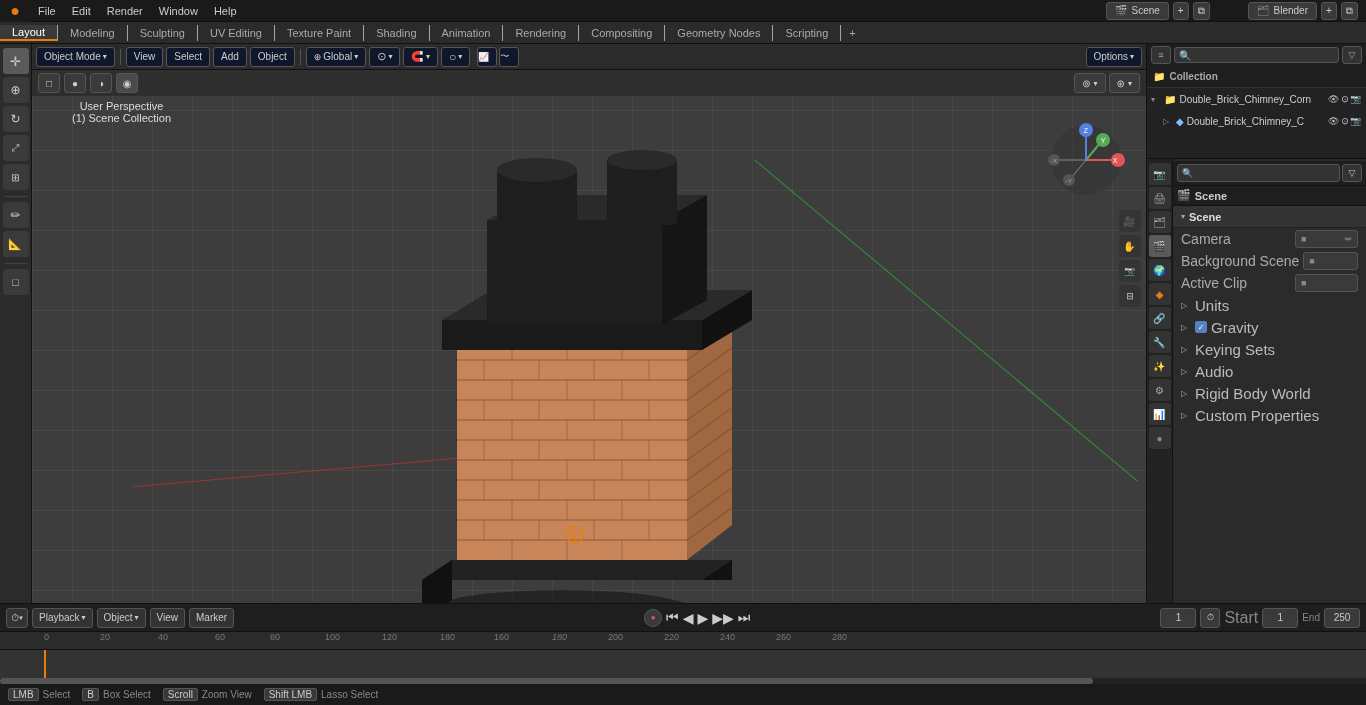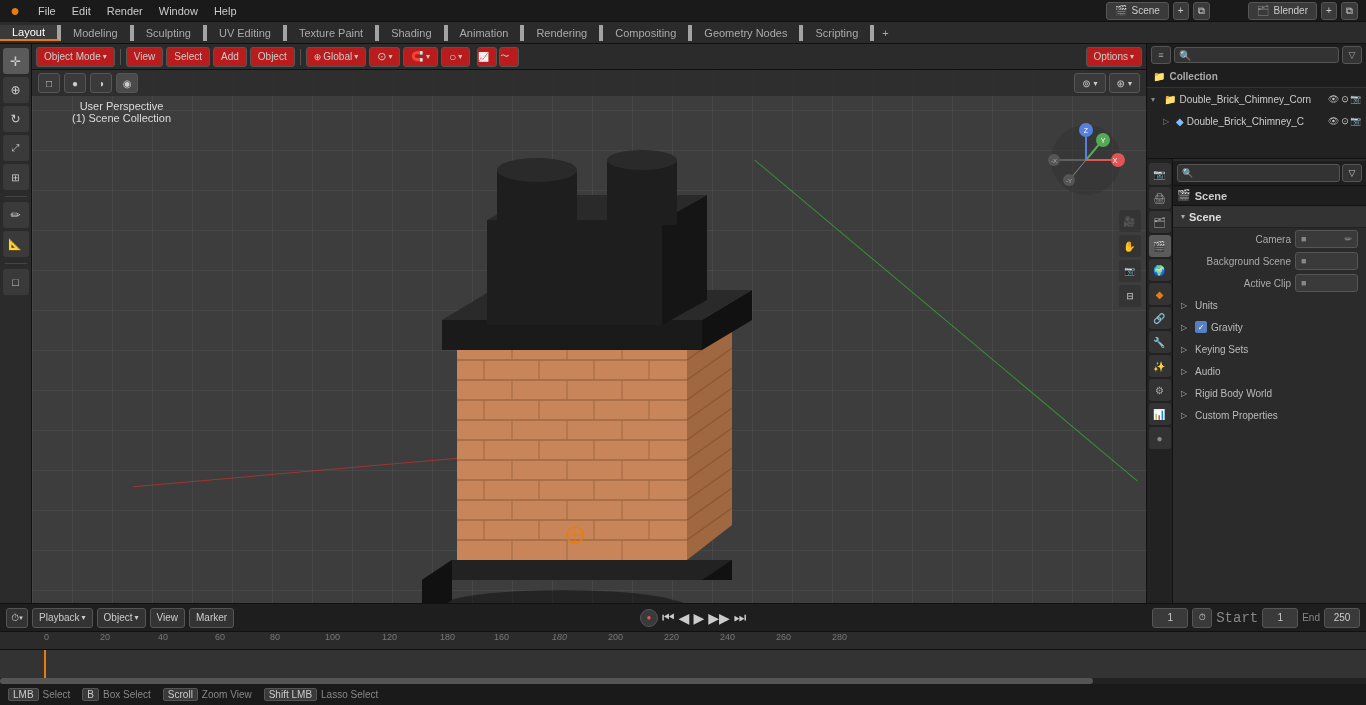--- a/index.html
+++ b/index.html
@@ -52,21 +52,21 @@
       border-bottom: 1px solid #111;
     }
     .ws-tab {
       padding: 0 12px;
       height: 16px;
       display: flex;
       align-items: center;
       cursor: pointer;
       font-size: 11px;
       color: #aaa;
-      border-right: 4px solid #a3a3a3;
+      border-right: 1px solid #a3a3a3;
     }
     .ws-tab-add {
       padding: 0 8px;
       color: #aaa;
       cursor: pointer;
     }
 
     
     #left-toolbar {
       width: 32px;
@@ -277,21 +277,21 @@
     #header-bar {
       height: 26px;
       background: #2b2b2b;
       border-bottom: 1px solid #111;
       display: flex;
       align-items: center;
       padding: 0 4px;
       gap: 3px;
     }
     .header-btn {
-      background: #b91c1c;
+      background: #0f172a;
       border: 1px solid #555;
       border-radius: 3px;
       padding: 1px 7px;
       color: #ccc;
       font-size: 10px;
       cursor: pointer;
       display: flex;
       align-items: center;
       gap: 2px;
       height: 20px;
@@ -353,22 +353,21 @@
 
     .prop-field-row {
       display: flex;
       align-items: center;
       height: 22px;
       padding: 0 8px;
       gap: 4px;
     }
     .pf-label {
       color: #aaa;
-      font-size: 10px;
-      text-align: right;
+      font-size: 14px;
       min-width: 110px;
     }
     .pf-value {
       flex: 1;
       background: #3a3a3a;
       border-radius: 3px;
       height: 18px;
       display: flex;
       align-items: center;
       padding: 0 5px;
@@ -398,21 +397,21 @@
 
     .collapsible-row {
       height: 22px;
       display: flex;
       align-items: center;
       padding: 0 8px;
       cursor: pointer;
       gap: 4px;
     }
     .cr-arrow { color: #aaa; font-size: 8px; width: 10px; }
-    .cr-label { color: #bbb; font-size: 10px; }
+    .cr-label { color: #bbb; font-size: 15px; }
 
     
     #outliner-panel {
       height: 115px;
       background: #222;
       border-bottom: 1px solid #111;
       overflow: hidden;
       flex-shrink: 0;
     }
     .outliner-top-bar {
@@ -1068,21 +1067,21 @@
         </div>
       </div>
 
       <div style="display:flex;align-items:center;gap:4px;">
         <div style="background:#3a3a3a;border:1px solid #555;border-radius:3px;width:36px;height:20px;display:flex;align-items:center;justify-content:center;font-size:10px;cursor:pointer;">
           <span>1</span>
         </div>
         <div style="width:20px;height:20px;background:#3a3a3a;border:1px solid #555;border-radius:3px;display:flex;align-items:center;justify-content:center;cursor:pointer;">
           <span style="font-size:9px;">⏱</span>
         </div>
-        <span style="color:#888;font-size:14px;font-family:Liberation Mono, monospace;">Start</span>
+        <span style="color:#888;font-size:16px;">Start</span>
         <div style="background:#3a3a3a;border:1px solid #555;border-radius:3px;width:36px;height:20px;display:flex;align-items:center;justify-content:center;font-size:10px;cursor:pointer;">
           <span>1</span>
         </div>
         <span style="color:#888;font-size:10px;">End</span>
         <div style="background:#3a3a3a;border:1px solid #555;border-radius:3px;width:36px;height:20px;display:flex;align-items:center;justify-content:center;font-size:10px;cursor:pointer;">
           <span>250</span>
         </div>
       </div>
     </div>
 

